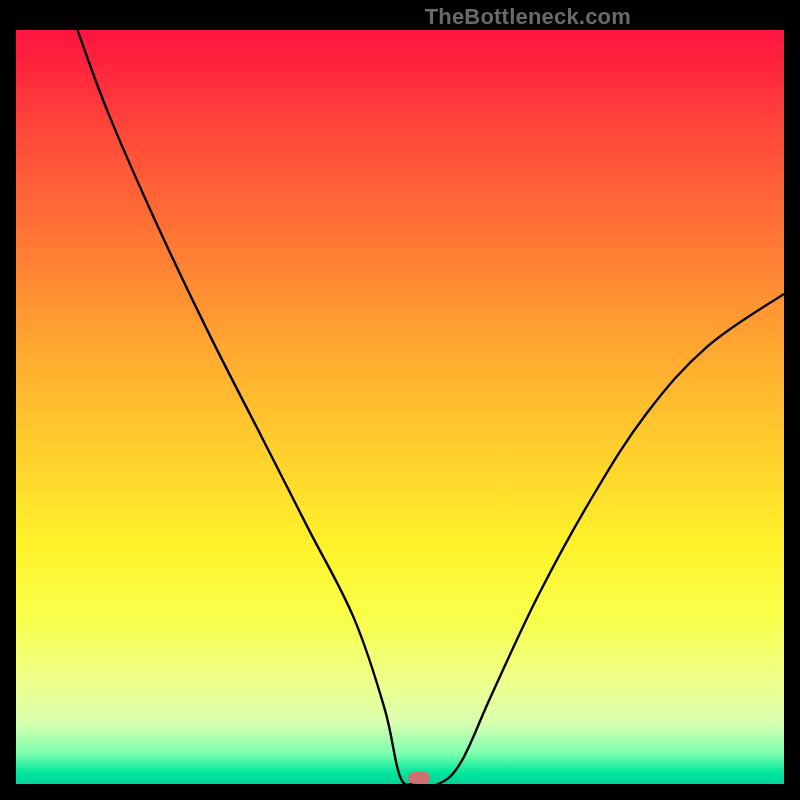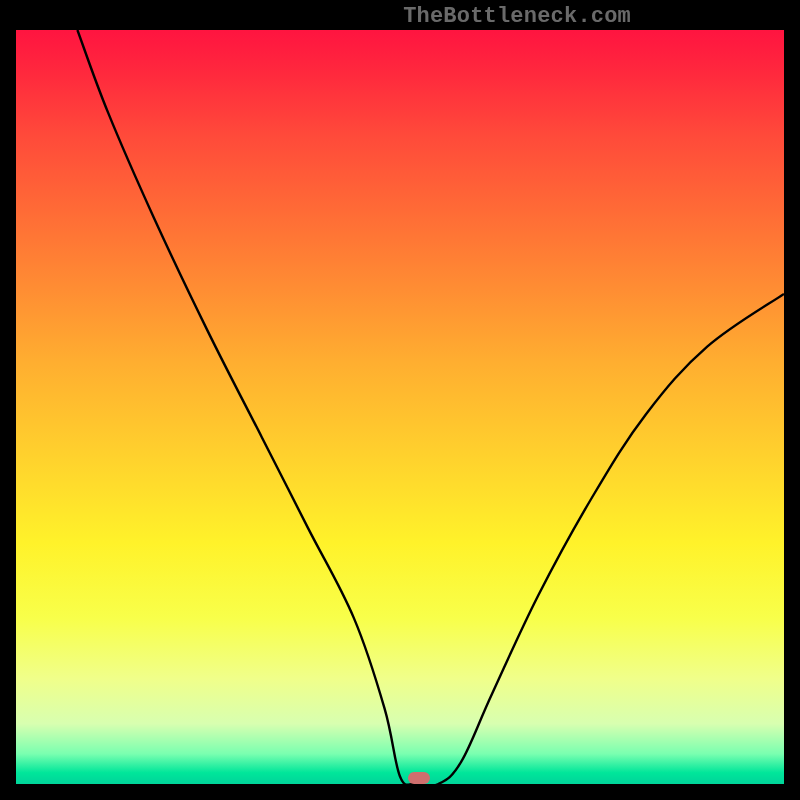--- a/index.html
+++ b/index.html
@@ -9,21 +9,20 @@
     height: 800px;
     background: #000;
     font-family: Arial, Helvetica, sans-serif;
     overflow: hidden;
   }
   .stage {
     position: relative;
     width: 641px;
     height: 800px;
     background: #000;
-    font-family: Liberation Mono, monospace;
   }
   .watermark {
     position: absolute;
     top: 4px;
     right: 10px;
     color: #6a6a6a;
     font-size: 22px;
     font-weight: 600;
     letter-spacing: 0.2px;
     user-select: none;

